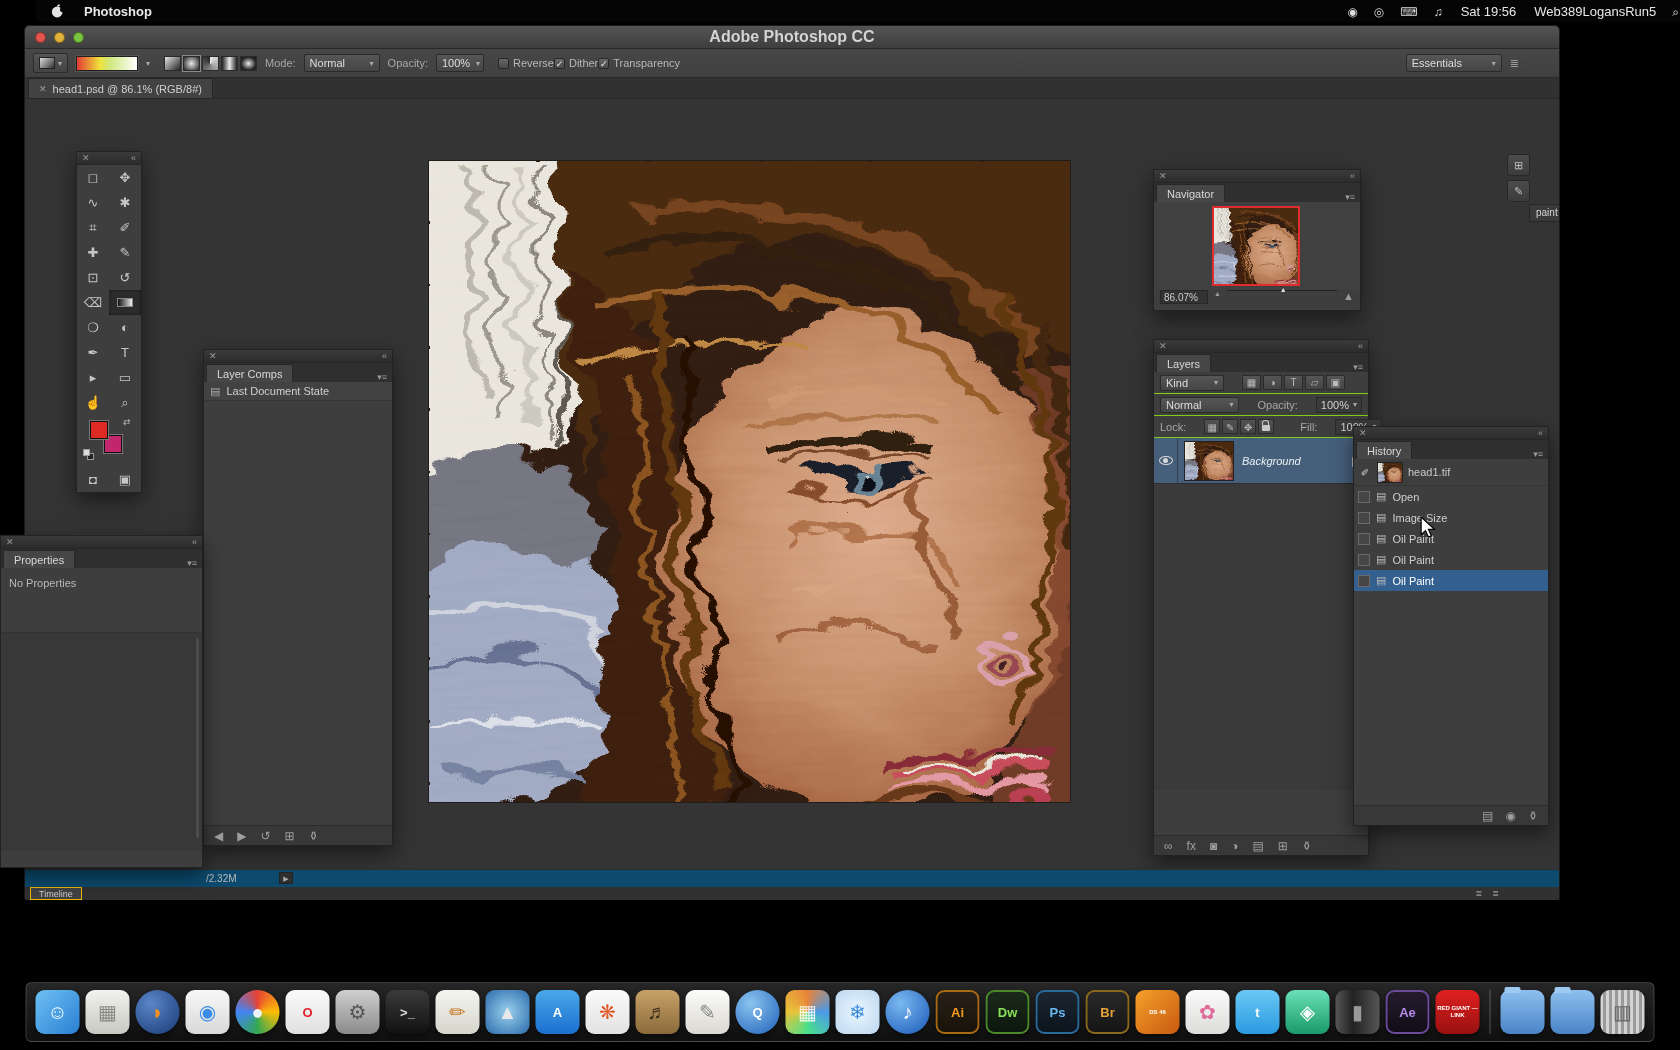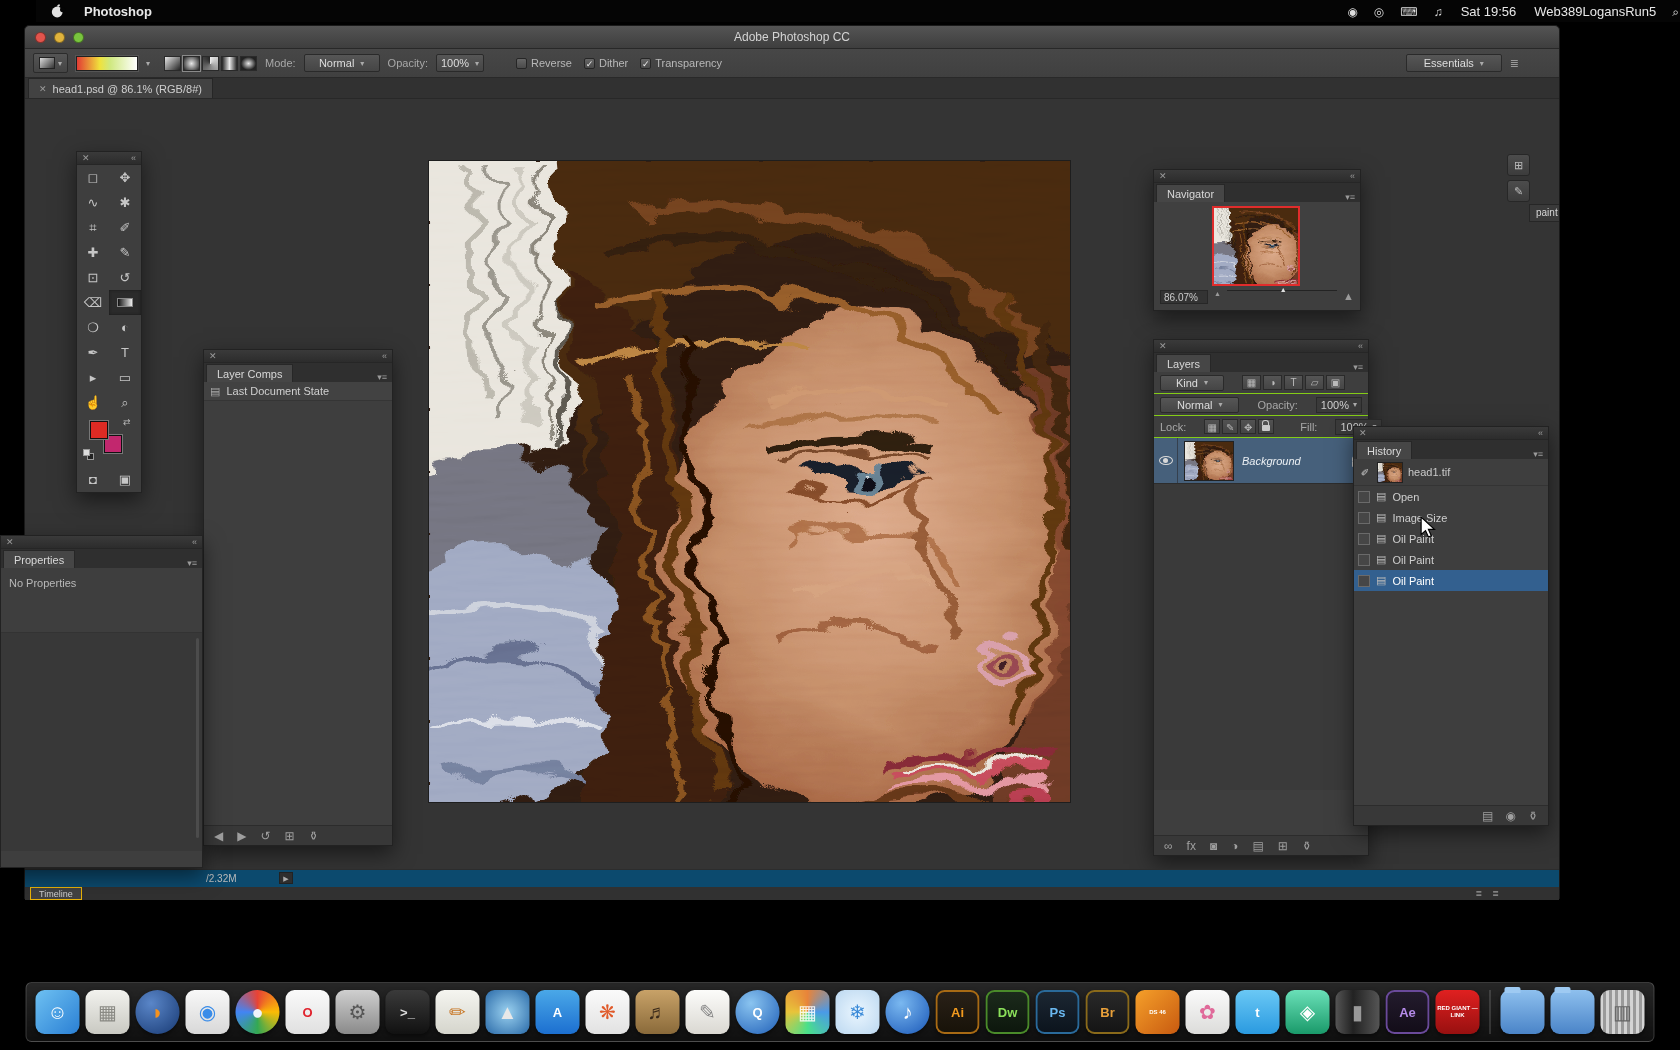--- a/index.html
+++ b/index.html
@@ -11,41 +11,41 @@
   #menubar .apple { width:16px; height:16px; margin-right:18px; }
   #menubar .appname { font-weight:bold; margin-right:22px; }
   .mitem { margin-right:22px; cursor:default; }
   #menubar .spacer { flex:1; }
   .mico { margin-left:16px; font-size:12px; color:#ddd; }
   .mtime { margin-left:18px; }
   .maccount { margin-left:18px; }
 
   
   #ps-window { position:absolute; left:24px; top:25px; width:1536px; height:874px; background:#3c3c3c; border:1px solid #1a1a1a; border-radius:5px 5px 0 0; box-shadow:0 14px 40px rgba(0,0,0,.7); z-index:10; }
-  #titlebar { position:absolute; left:0; top:0; width:100%; height:23px; background:linear-gradient(#545454,#3e3e3e); border-bottom:1px solid #282828; border-radius:5px 5px 0 0; display:flex; align-items:center; justify-content:center; color:#d4d4d4; font-size:12px; }
+  #titlebar { position:absolute; left:0; top:0; width:100%; height:23px; background:linear-gradient(#545454,#3e3e3e); border-bottom:1px solid #282828; border-radius:5px 5px 0 0; display:flex; align-items:center; justify-content:center; color:#d4d4d4; font-size:16px;font-weight:bold; }
   .tlights { position:absolute; left:10px; top:6px; display:flex; gap:8px; }
   .tlight { width:11px; height:11px; border-radius:50%; border:1px solid rgba(0,0,0,.4); }
   .tl-red { background:#e2544c; } .tl-yellow { background:#e0b33c; } .tl-green { background:#79c43e; }
 
   
   #optionsbar { position:absolute; left:0; top:23px; width:100%; height:29px; background:linear-gradient(#474747,#404040); border-bottom:1px solid #292929; display:flex; align-items:center; gap:8px; padding:0 40px 0 8px; font-size:11px; color:#b8b8b8; }
   .preset-btn { display:flex; align-items:center; gap:3px; background:linear-gradient(#555,#444); border:1px solid #2b2b2b; border-radius:2px; height:20px; padding:0 5px; }
   .mini-grad { width:16px; height:12px; border:1px solid #222; background:linear-gradient(135deg,#ddd,#333); }
   .dd-arrow { font-size:8px; color:#aaa; }
   .grad-preview { width:62px; height:15px; border:1px solid #202020; box-shadow:0 0 0 1px #555; }
   .gtype-group { display:flex; gap:2px; margin-left:6px; }
   .gtype { width:17px; height:15px; border:1px solid #2a2a2a; display:inline-block; }
   .gtype.active { box-shadow:0 0 0 1px #8a8a8a; }
   .g-linear { background:linear-gradient(135deg,#e8e8e8,#222); }
   .g-radial { background:radial-gradient(circle,#e8e8e8,#222); }
   .g-angle { background:conic-gradient(#e8e8e8,#222); }
   .g-reflected { background:linear-gradient(90deg,#222,#e8e8e8,#222); }
   .g-diamond { background:radial-gradient(closest-side,#e8e8e8,#222); }
-  .dd { background:linear-gradient(#565656,#454545); border:1px solid #2a2a2a; border-radius:2px; height:18px; display:inline-flex; align-items:center; justify-content:center; padding:0 5px; color:#ddd; gap:6px; }
-  .opt-checks { display:flex; gap:12px; margin-left:24px;justify-content:center; }
+  .dd { background:linear-gradient(#565656,#454545); border:1px solid #2a2a2a; border-radius:2px; height:18px; display:inline-flex; align-items:center; justify-content:space-between; padding:0 5px; color:#ddd; gap:6px; }
+  .opt-checks { display:flex; margin-left:6px;justify-content:center; }
   .opt-check { display:flex; align-items:center; gap:4px; color:#b8b8b8; }
   .cb { width:11px; height:11px; background:linear-gradient(#666,#4a4a4a); border:1px solid #262626; border-radius:2px; font-size:9px; color:#eee; line-height:10px; text-align:center; }
   #optionsbar .flex { flex:1; }
   .opt-right-ic { color:#9a9a9a; font-size:11px; }
 
   
   #tabbar { position:absolute; left:0; top:52px; width:100%; height:21px; background:#313131; border-bottom:1px solid #282828; display:flex; align-items:flex-end; }
   .doc-tab { margin-left:3px; height:20px; background:#424242; border:1px solid #262626; border-bottom:none; display:flex; align-items:center; gap:6px; padding:0 10px; font-size:11px; color:#cfcfcf; }
   .doc-tab .x { font-size:9px; color:#9a9a9a; }
 

